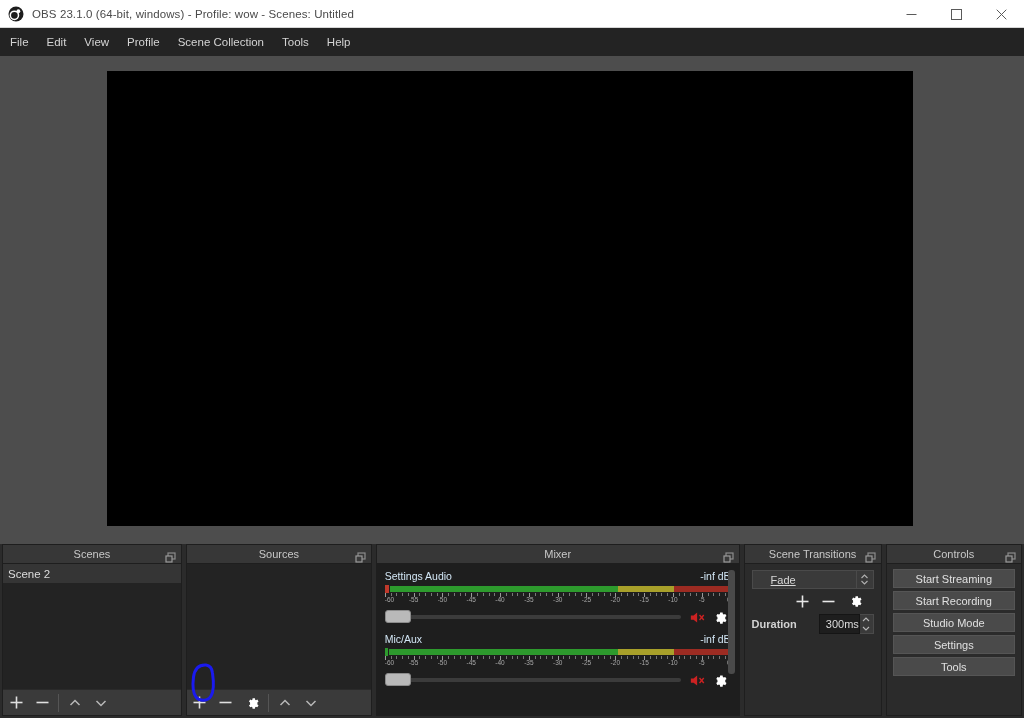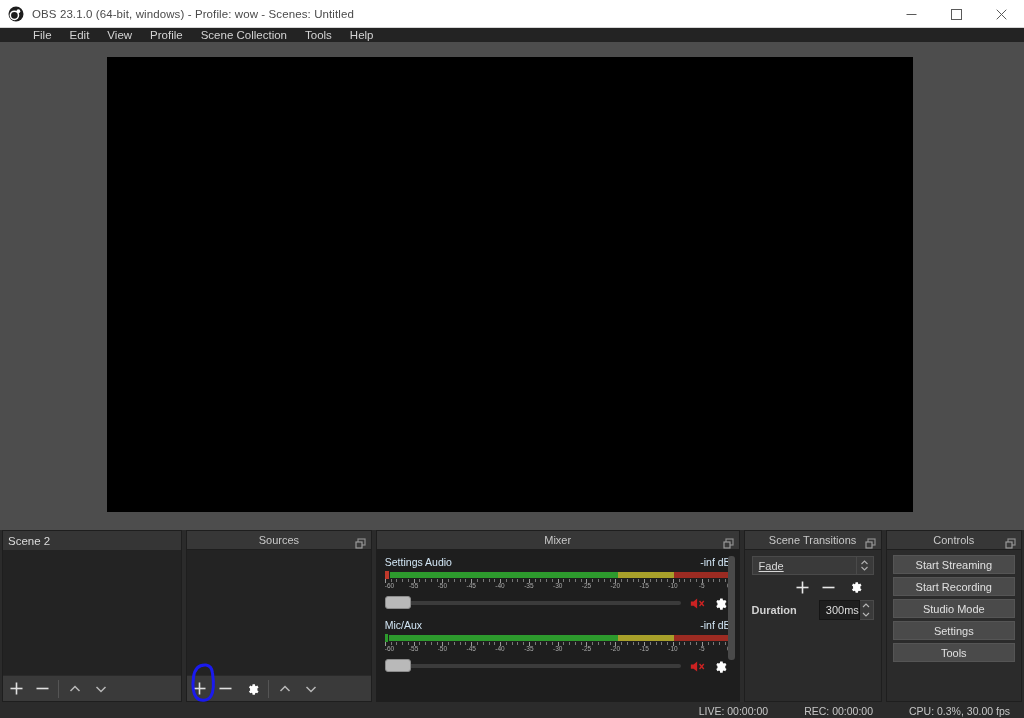--- a/index.html
+++ b/index.html
@@ -28,24 +28,24 @@
   }
   .tb-buttons { position: absolute; right: 0; top: 0; height: 28px; display: flex; }
   .tb-btn {
     width: 45px; height: 28px; display: flex; align-items: center; justify-content: center;
     color: #5a5a5a;
   }
   .tb-underline { position:absolute; left:0; bottom:0; width:1024px; height:1px; background:#d6d6d6;}
 
   
   .menubar {
-    height: 14px; width: 1024px;
+    height: 28px; width: 1024px;
     background: #232323;
     display: flex; align-items: center;
-    padding-left: 24px;
+    padding-left: 1px;
   }
   .menu-item {
     font-size: 11.5px; color: #d4d4d4;
     padding: 3px 9px; white-space: nowrap;
   }
 
   
   .preview-area {
     width: 1024px; height: 488px;
     background: #4d4d4d;
@@ -149,21 +149,21 @@
   .mixer-scroll-thumb {
     position:absolute; left:0; top:0; width:7px; height:104px;
     background:#4a4a4a; border-radius:3px;
   }
 
   
   .st-body { background:#2b2b2b; flex:1; padding:6px 7px; }
   .st-row1 { display:flex; align-items:center; }
   .combo {
     flex:1; height:19px; background:#3a3a3a; border:1px solid #4a4a4a;
-    display:flex; align-items:center; padding-left:6px;
+    display:flex; align-items:center; padding-left:18px;
     font-size:11px; color:#d8d8d8;text-decoration:underline;
   }
   .combo-arrow {
     width:17px; height:19px; background:#3a3a3a; border:1px solid #4a4a4a;
     border-left:none; display:flex; flex-direction:column;
     align-items:center; justify-content:center; color:#b0b0b0;
   }
   .st-row2 { display:flex; align-items:center; justify-content:flex-end; height:24px; padding-right:6px; }
   .st-ico { width:26px; height:24px; display:flex; align-items:center; justify-content:center; color:#e8e8e8;}
   .st-row3 { display:flex; align-items:center; height:22px; }
@@ -247,20 +247,29 @@
     <div class="menu-item">Help</div>
   </div>
 
   <div class="preview-area">
     <div class="preview-canvas"></div>
   </div>
 
   <div class="dock-row">
 
     <div class="dock" style="width:182px;">
+      <div class="dock-header">
+        <span class="dock-title">Scenes</span>
+        <span class="dock-float">
+          <svg width="11" height="11" viewBox="0 0 11 11">
+            <rect x="3" y="1" width="7" height="6" fill="none" stroke="#8c8c8c" stroke-width="1.2"></rect>
+            <rect x="1" y="4" width="6" height="6" fill="#3a3a3a" stroke="#9a9a9a" stroke-width="1.2"></rect>
+          </svg>
+        </span>
+      </div>
       <div class="dock-body">
         <div class="list-area">
           <div class="list-item selected">
             <span>Scene 2</span>
           </div>
         </div>
         <div class="toolbar">
           <div class="tb-ico">
             <svg width="15" height="15" viewBox="0 0 15 15">
                 <line x1="7.5" y1="1.5" x2="7.5" y2="13.5" stroke="currentColor" stroke-width="1.6"></line>

